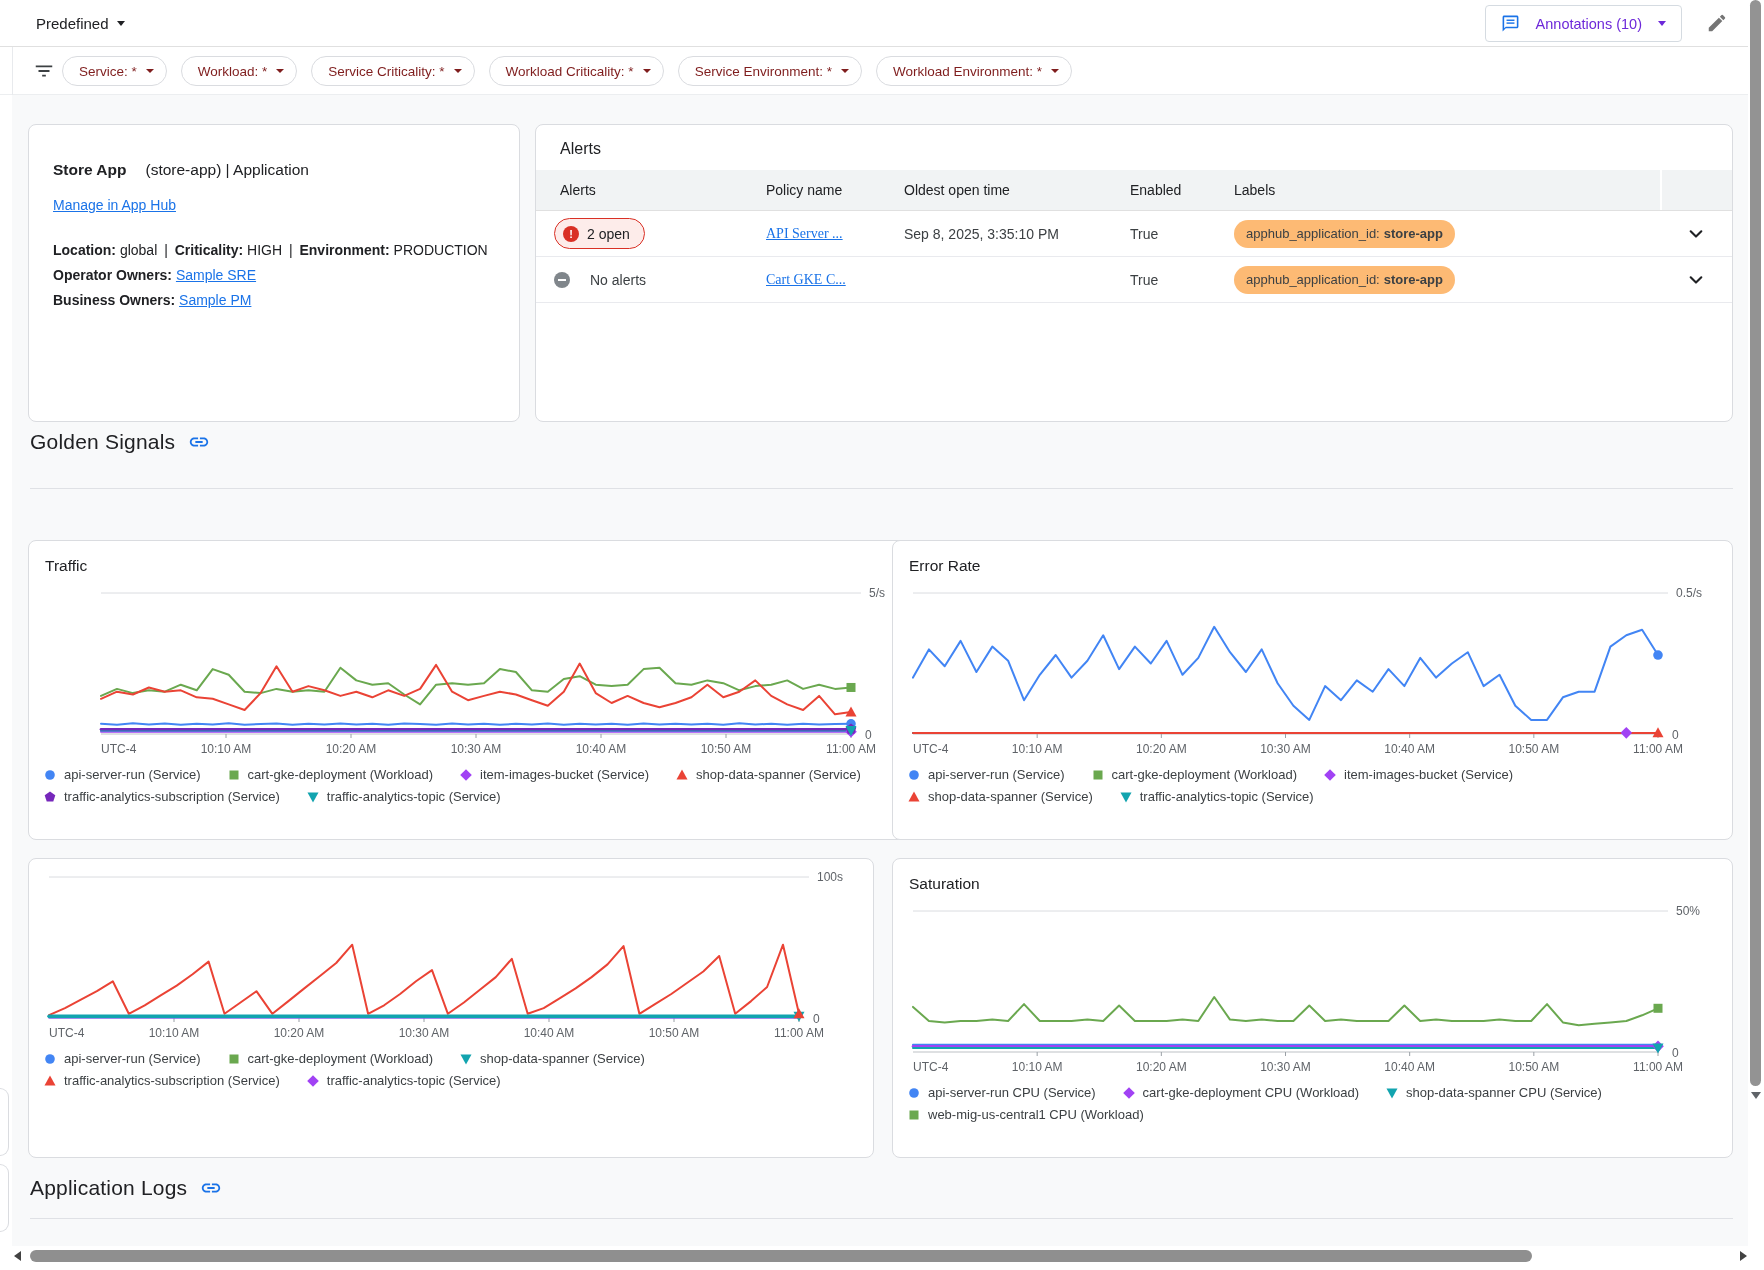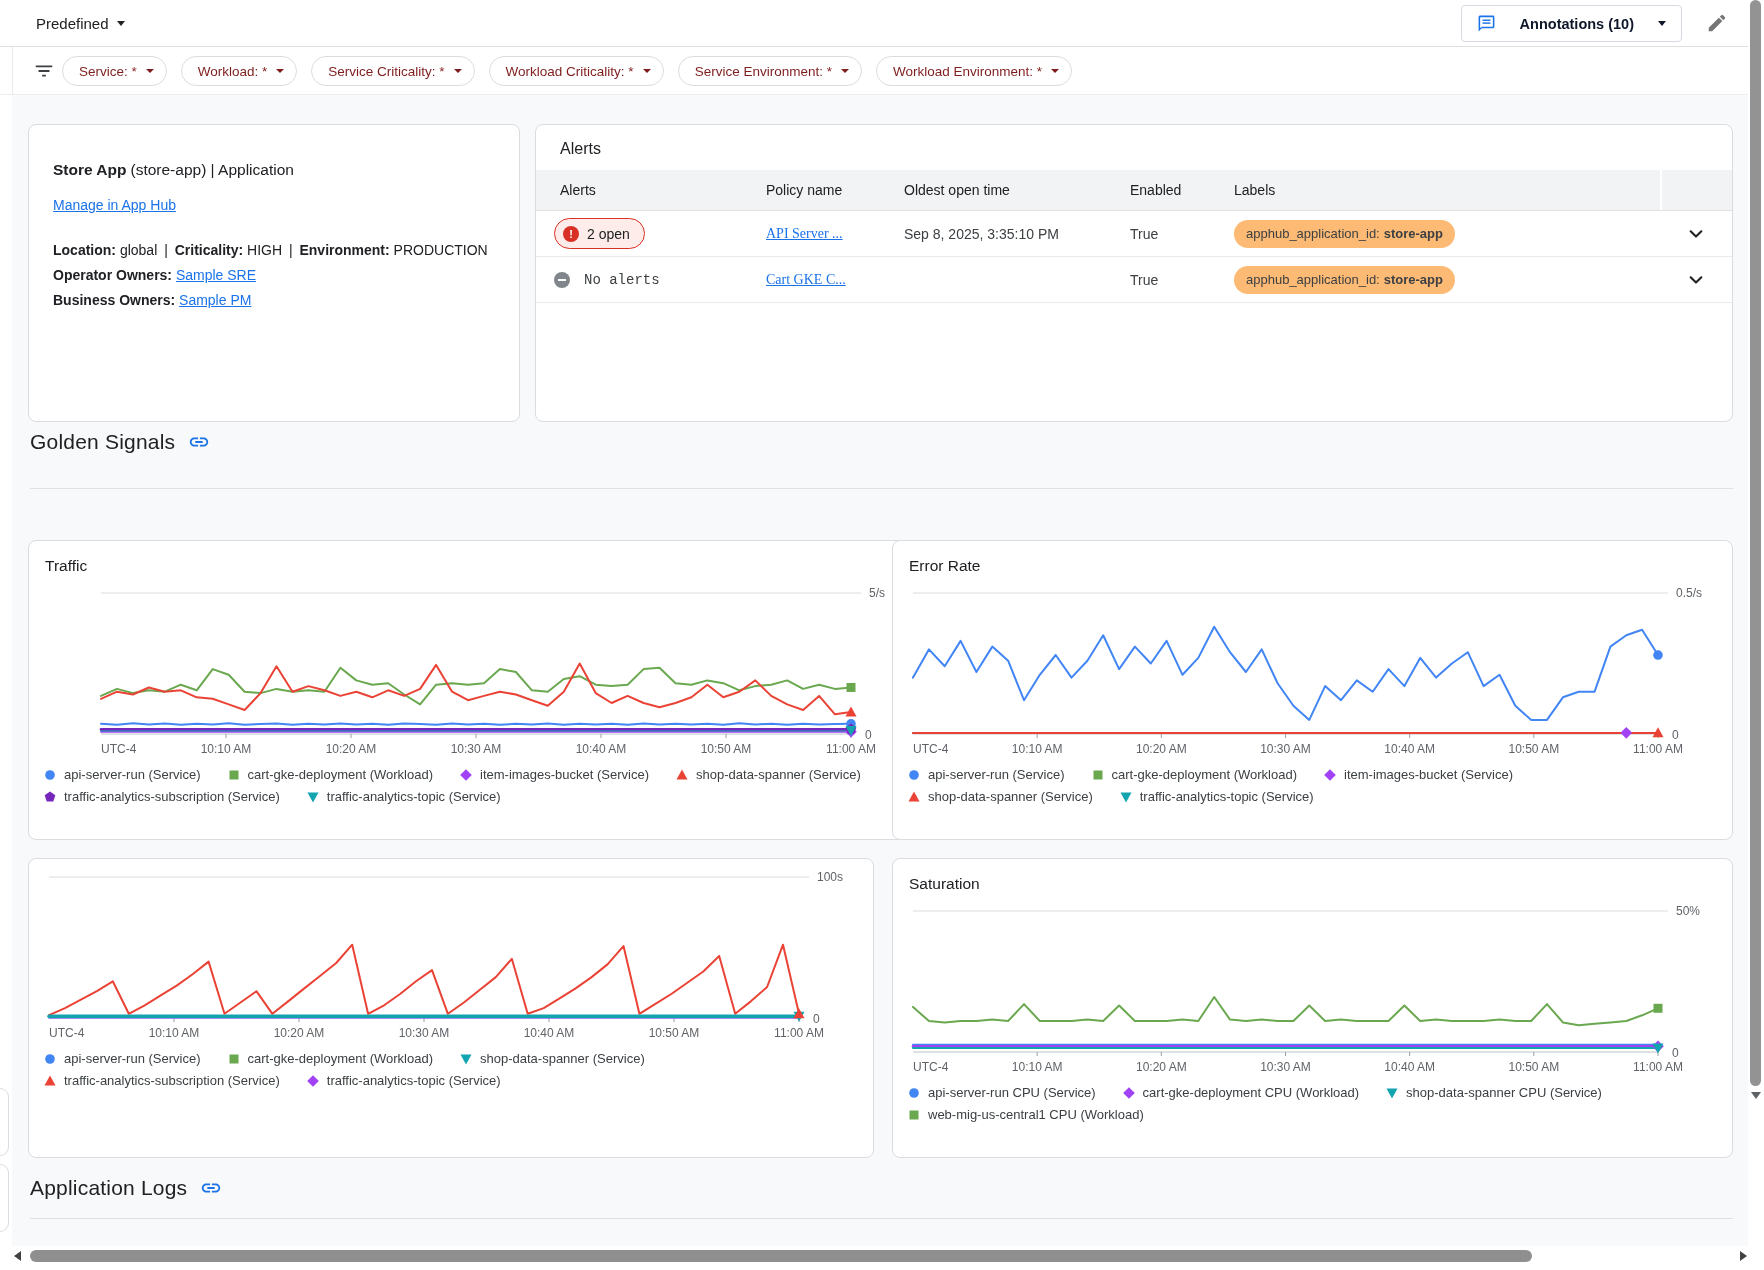--- a/index.html
+++ b/index.html
@@ -8,43 +8,43 @@
   .page { position:relative; width:1764px; height:1270px; background:#fff; }
 
   
   .topbar { position:absolute; left:0; top:0; width:1764px; height:47px; background:#fff;
     border-bottom:1px solid #e0e0e0; }
   .view-select { position:absolute; left:36px; top:0; height:46px; display:flex; align-items:center;
     gap:8px; font-size:15px; font-weight:500; color:#202124; cursor:pointer; }
   .caret { width:0; height:0; border-left:4.5px solid transparent; border-right:4.5px solid transparent;
     border-top:5px solid currentColor; display:inline-block; }
   .annotations-btn { position:absolute; right:82px; top:5px; height:37px; display:flex; align-items:center;
-    gap:24px; padding:0 15px; border:1px solid #d5dbe1; border-radius:4px; background:#fff;
-    color:#0f172a; font-size:14.5px; font-weight:700; cursor:pointer; }
+    gap:16px; padding:0 15px; border:1px solid #d5dbe1; border-radius:4px; background:#fff;
+    color:#6d28d9; font-size:14.5px; font-weight:400; cursor:pointer; }
   .pencil-btn { position:absolute; right:34px; top:12px; width:24px; height:24px; cursor:pointer; }
 
   
   .filterbar { position:absolute; left:0; top:47px; width:1764px; height:48px; background:#fff;
     border-bottom:1px solid #eceef0; }
   .filterbar .edge { position:absolute; left:12px; top:0; width:1px; height:48px; background:#e8eaed; }
   .filter-icon { position:absolute; left:33px; top:13px; }
   .chips { position:absolute; left:62px; top:9px; display:flex; gap:14px; }
   .chip { height:30px; display:inline-flex; align-items:center; gap:9px; padding:0 12px 0 16px;
     border:1px solid #dadce0; border-radius:16px; background:#fff; font-size:13.5px; font-weight:500;
     color:#7f1d1d; cursor:pointer; white-space:nowrap; }
   .chip .caret { border-top-width:4.5px; border-left-width:4px; border-right-width:4px; }
 
   
   .content { position:absolute; left:12px; top:95px; width:1736px; height:1151px; background:#f8f9fa; overflow:hidden; }
   .card { position:absolute; background:#fff; border:1px solid #dadce0; border-radius:8px; }
 
   
   .info-card { left:16px; top:29px; width:492px; height:298px; padding:0 24px; }
   .info-title { margin-top:36px; font-size:15.5px; color:#202124; }
-  .info-title b { font-weight:700; margin-right:4px; }
+  .info-title b { font-weight:700; margin-right:19px; }
   .link { color:#1a73e8; text-decoration:underline; cursor:pointer; }
   .manage-link { display:inline-block; margin-top:18px; font-size:14px; }
   .meta { margin-top:24px; font-size:14px; line-height:25px; color:#202124; }
   .meta b { font-weight:700; }
   .meta .sep { margin:0 3px; }
 
   
   .alerts-card { left:523px; top:29px; width:1198px; height:298px; }
   .alerts-title { margin:15px 0 0 24px; font-size:16px; color:#202124; }
   .atable { margin-top:12px; width:100%; font-size:14px; }
@@ -55,21 +55,21 @@
   .c-time   { width:226px; }
   .c-enabled{ width:104px; }
   .c-labels { flex:1; }
   .c-chev   { width:72px; display:flex; justify-content:center; cursor:pointer; }
   .ahead .c-chev { border-left:2px solid #fff; height:100%; }
   .ahead .c-alerts { padding-left:24px; }
   .pill-open { display:inline-flex; align-items:center; gap:8px; height:31px; padding:0 14px 0 8px;
     border:1.5px solid #d93025; border-radius:16px; background:#fdecea; color:#202124; font-weight:500; }
   .err-ic { width:16px; height:16px; border-radius:50%; background:#d93025; color:#fff; font-size:11px;
     font-weight:700; display:flex; align-items:center; justify-content:center; }
-  .noalerts { display:inline-flex; align-items:center; gap:14px;font-family:Liberation Mono, monospace; }
+  .noalerts { display:inline-flex; align-items:center; gap:20px; }
   .none-ic { width:16px; height:16px; border-radius:50%; background:#80868b; display:flex;
     align-items:center; justify-content:center; }
   .none-ic i { display:block; width:8px; height:2px; background:#fff; }
   .plink { font-size:14px; color:#1a73e8; text-decoration:underline; cursor:pointer;font-family:Liberation Serif, serif; }
   .chip-label { display:inline-flex; align-items:center; height:28px; padding:0 12px; border-radius:14px;
     background:#fdba74; color:#3c4043; font-size:13px; white-space:nowrap; }
   .chip-label b { font-weight:700; margin-left:4px; }
 
   
   .section-h { position:absolute; display:flex; align-items:center; gap:13px; height:30px; }

